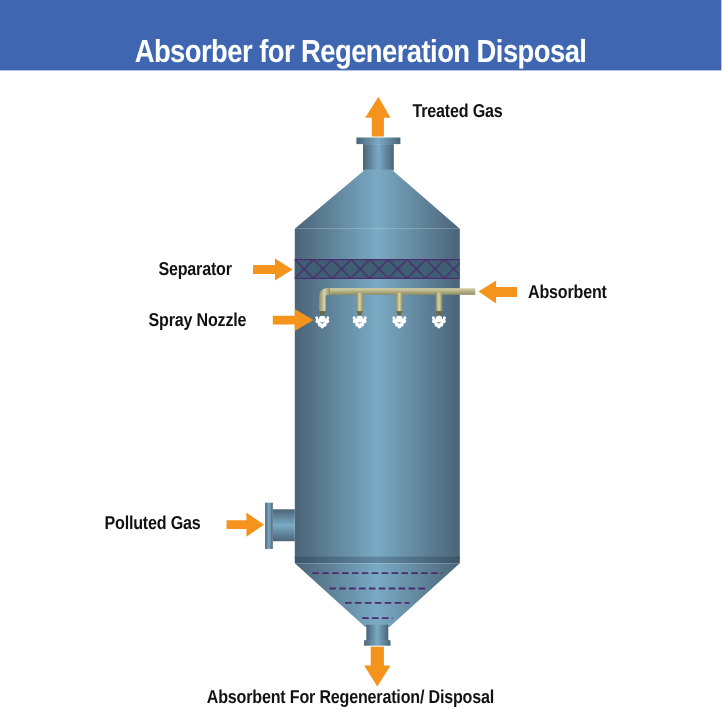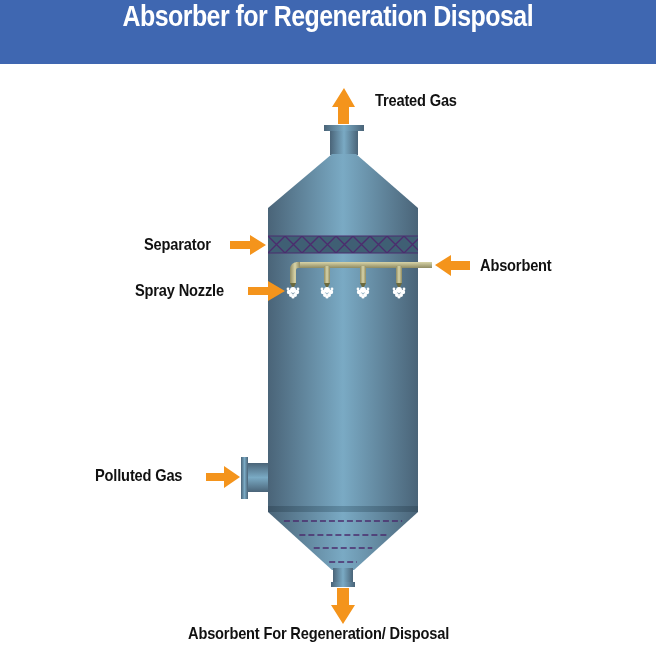--- a/index.html
+++ b/index.html
@@ -1,20 +1,20 @@
 <!DOCTYPE html>
 <html><head>
 <meta charset="utf-8">
 <style>
   html, body { margin: 0; padding: 0; background: #ffffff; }
   body { width: 656px; height: 656px; position: relative; overflow: hidden; font-family: "Liberation Sans", sans-serif; }
   .header {
     position: absolute; left: 0; top: 0; width: 656px; height: 64px;
     background: #3f67b1;
-    display: flex; align-items: flex-start; justify-content: center;
+    display: flex; align-items: flex-end; justify-content: center;
   }
   .header h1 {
     margin: 0; color: #ffffff; font-family: "Liberation Sans", sans-serif;
     font-weight: bold; font-size: 29px; letter-spacing: -0.6px;
     transform: scaleX(0.86); white-space: nowrap;
   }
   .label {
     position: absolute; color: #111111; font-weight: bold; font-size: 17px;
     font-family: "Liberation Sans", sans-serif; white-space: nowrap;
     transform-origin: left center; transform: scaleX(0.86); letter-spacing: -0.2px;

